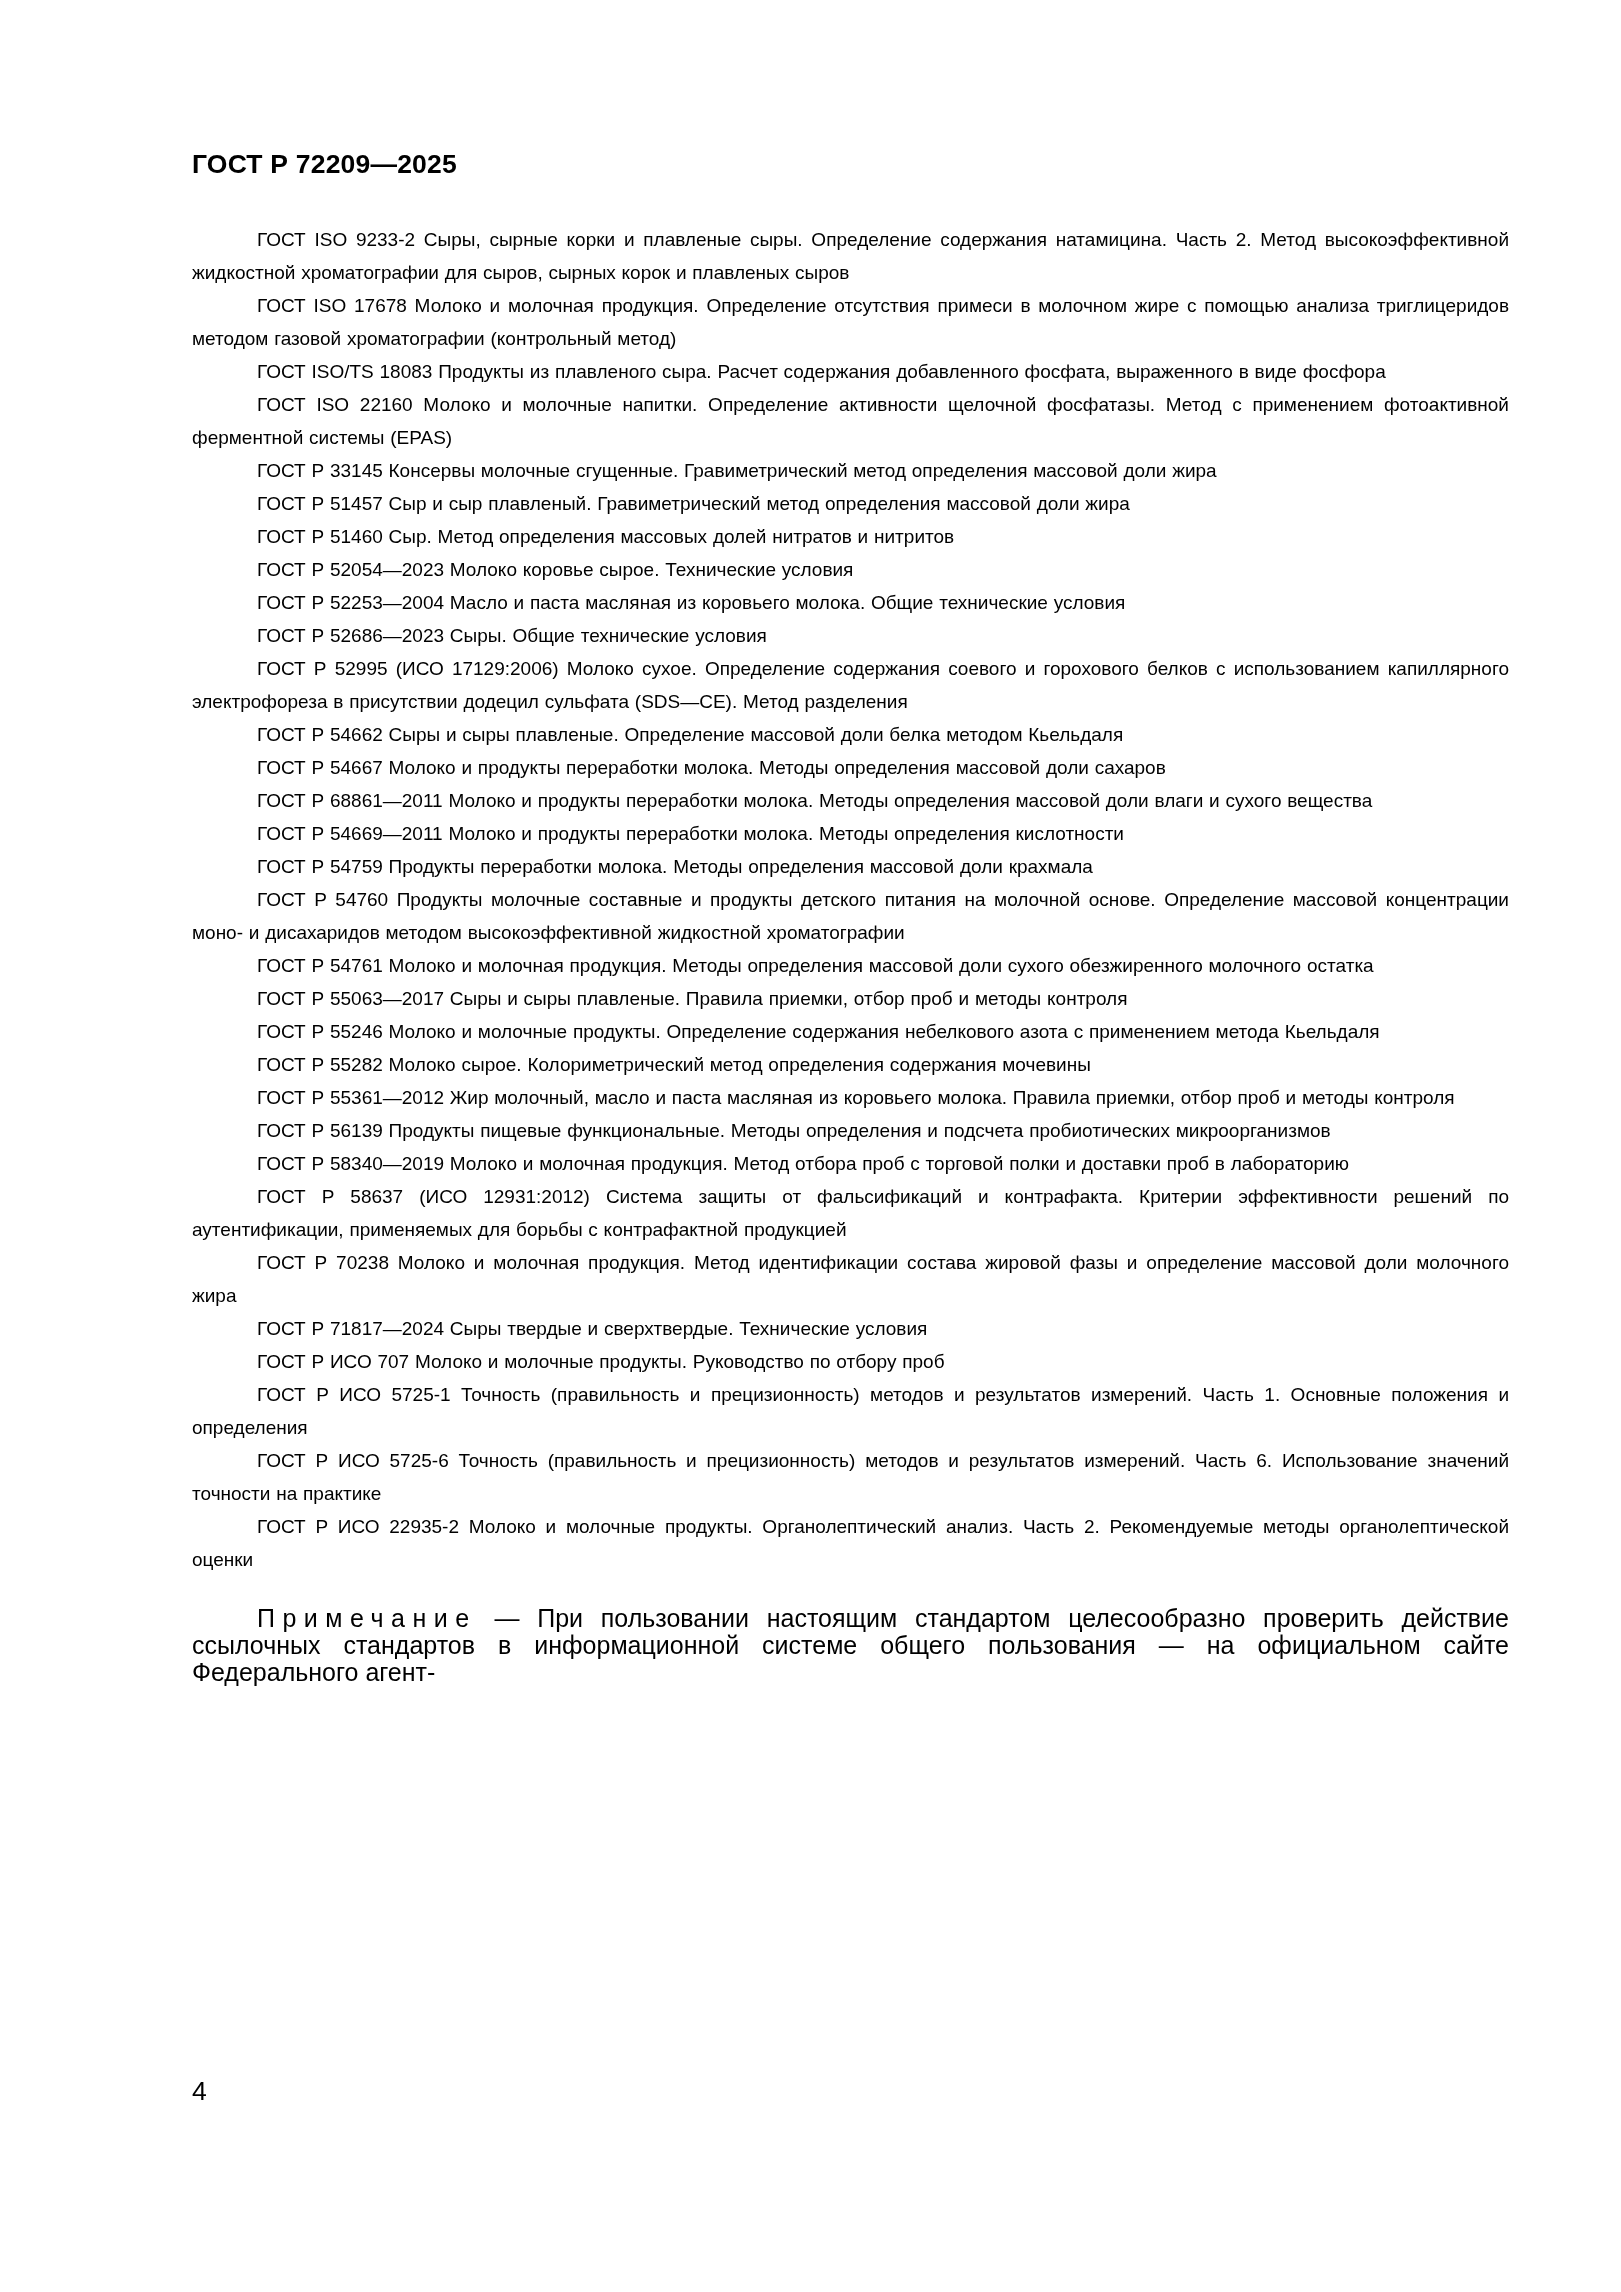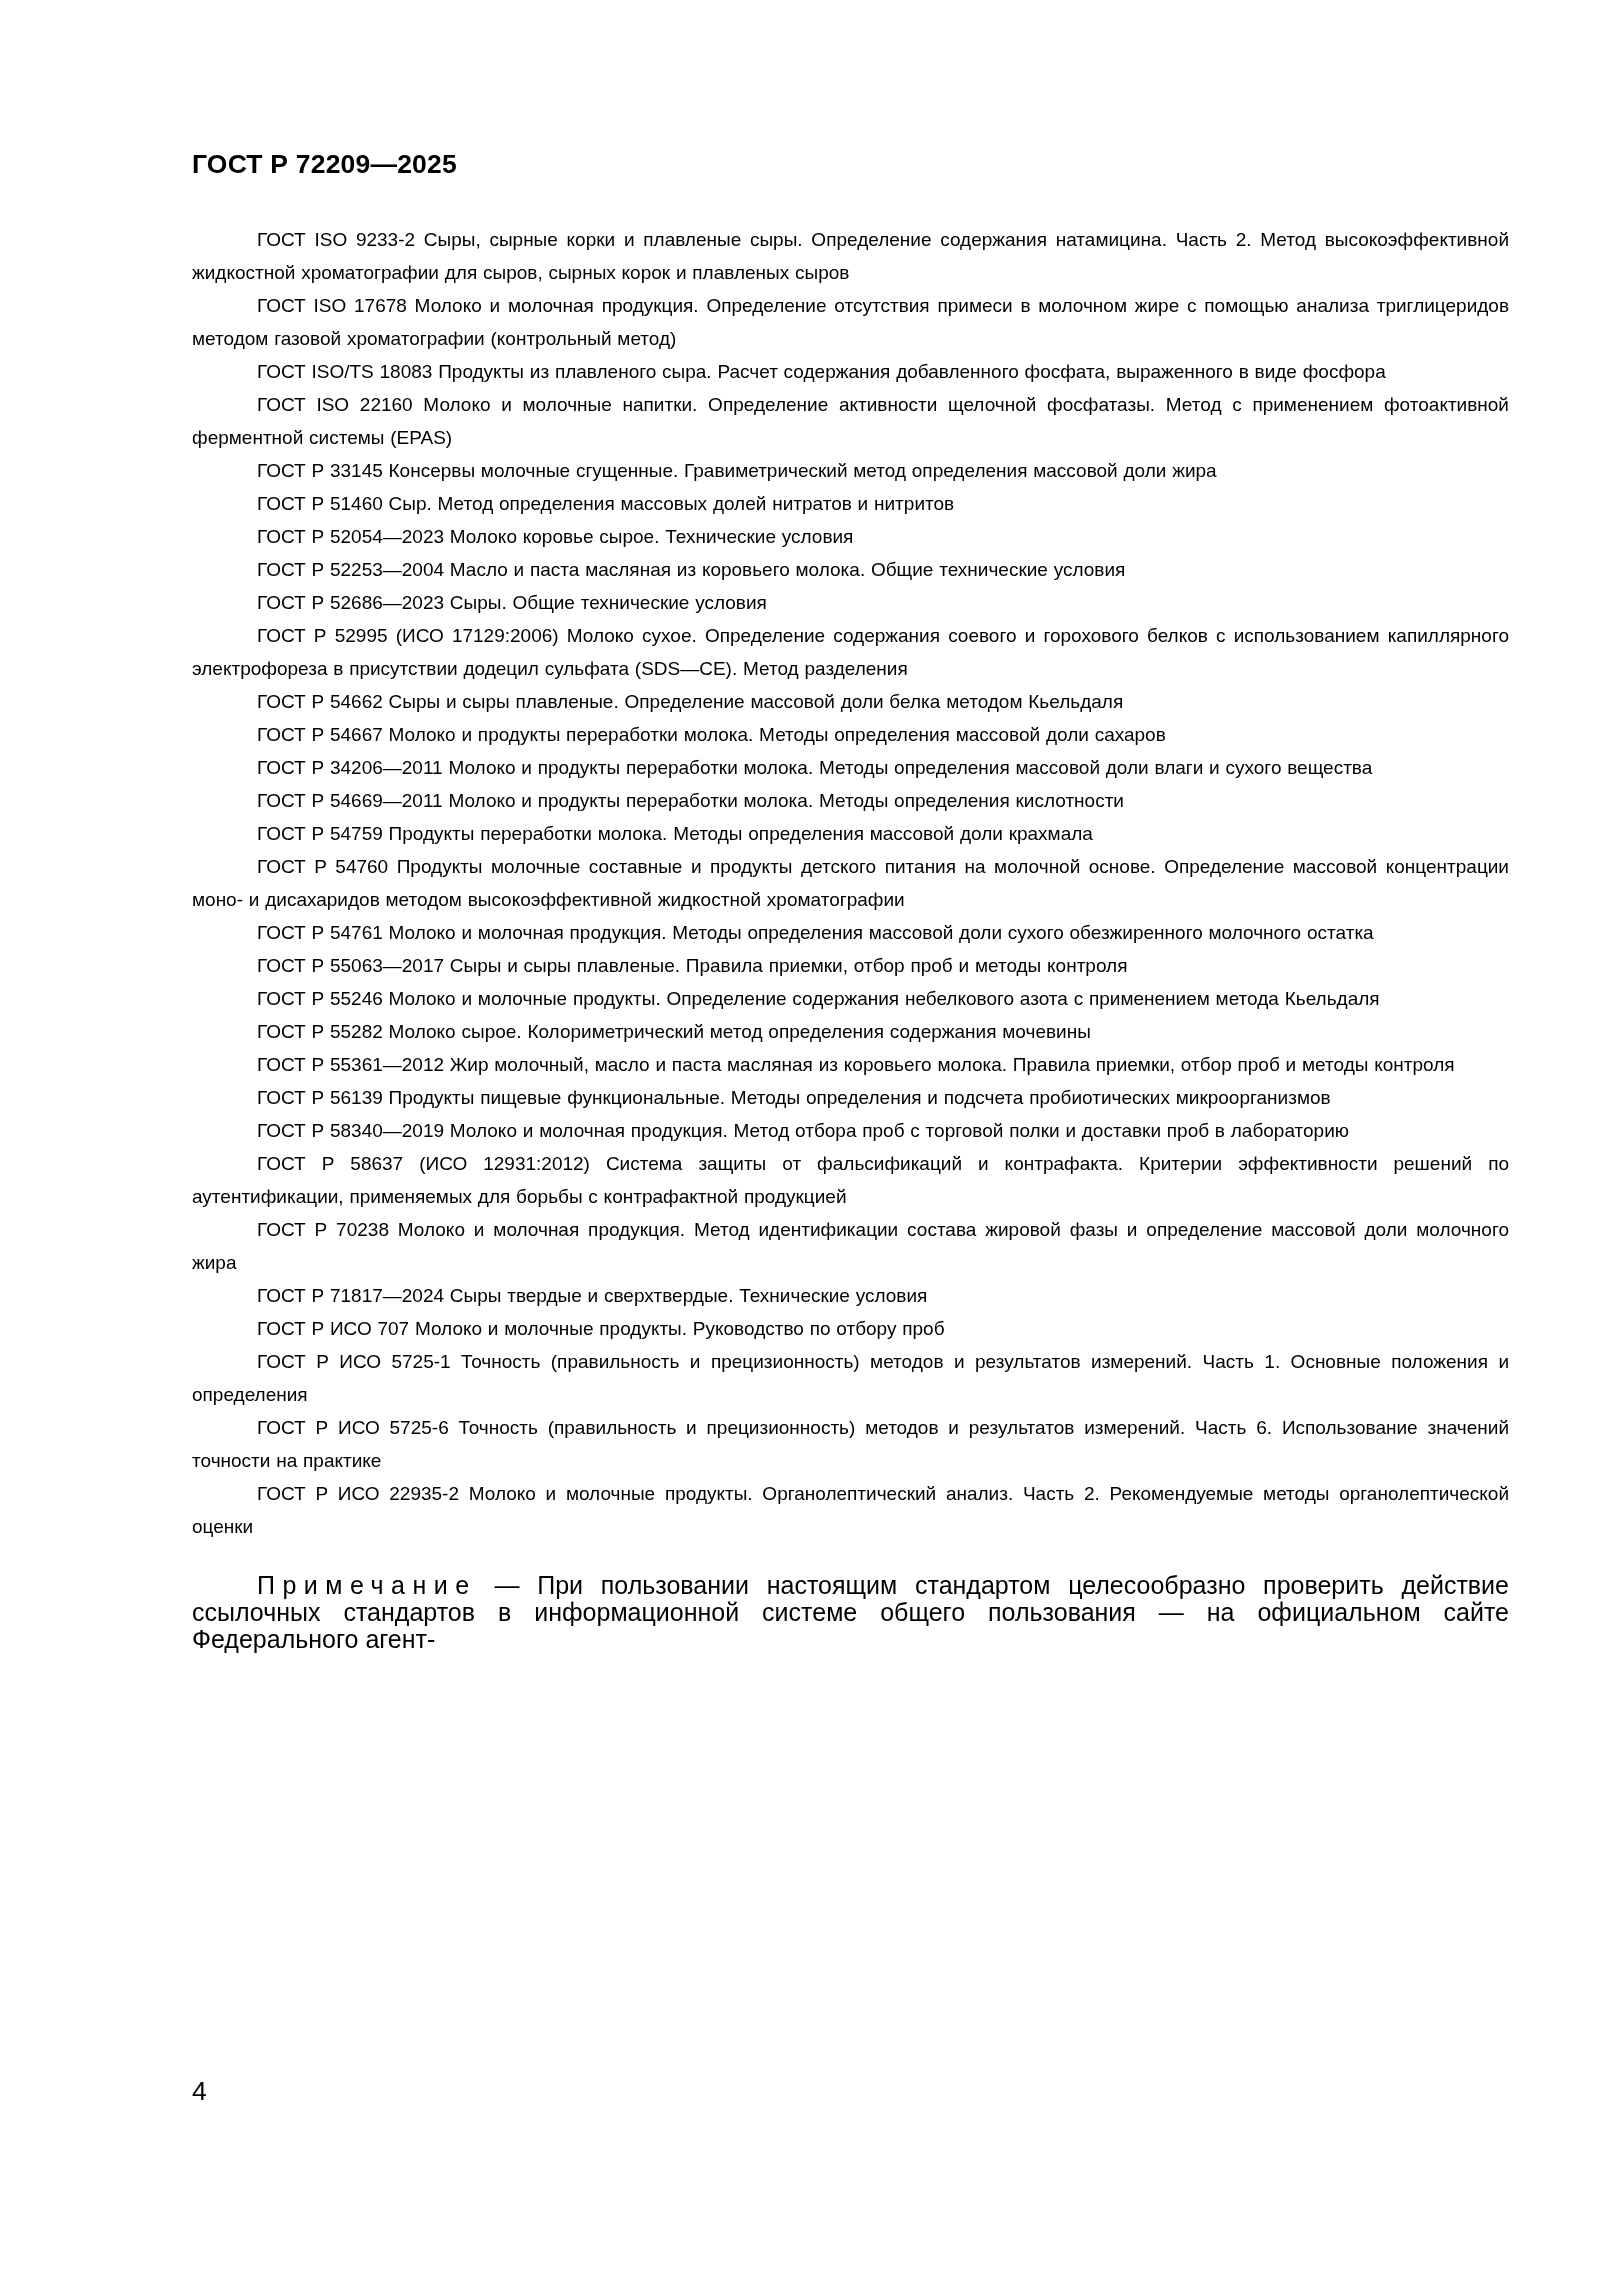--- a/index.html
+++ b/index.html
@@ -58,28 +58,29 @@
 
     <div class="doc-header">ГОСТ Р 72209—2025</div>
 
     <div>
 
     <p class="ref">ГОСТ ISO 9233-2 Сыры, сырные корки и плавленые сыры. Определение содержания натамицина. Часть 2. Метод высокоэффективной жидкостной хроматографии для сыров, сырных корок и плавленых сыров</p>
         <p class="ref">ГОСТ ISO 17678 Молоко и молочная продукция. Определение отсутствия примеси в молочном жире с помощью анализа триглицеридов методом газовой хроматографии (контрольный метод)</p>
         <p class="ref">ГОСТ ISO/TS 18083 Продукты из плавленого сыра. Расчет содержания добавленного фосфата, выраженного в виде фосфора</p>
         <p class="ref">ГОСТ ISO 22160 Молоко и молочные напитки. Определение активности щелочной фосфатазы. Метод с применением фотоактивной ферментной системы (EPAS)</p>
         <p class="ref">ГОСТ Р 33145 Консервы молочные сгущенные. Гравиметрический метод определения массовой доли жира</p>
+        <p class="ref">ГОСТ Р 51457 Сыр и сыр плавленый. Гравиметрический метод определения массовой доли жира</p>
         <p class="ref">ГОСТ Р 51460 Сыр. Метод определения массовых долей нитратов и нитритов</p>
         <p class="ref">ГОСТ Р 52054—2023 Молоко коровье сырое. Технические условия</p>
         <p class="ref">ГОСТ Р 52253—2004 Масло и паста масляная из коровьего молока. Общие технические условия</p>
         <p class="ref">ГОСТ Р 52686—2023 Сыры. Общие технические условия</p>
         <p class="ref">ГОСТ Р 52995 (ИСО 17129:2006) Молоко сухое. Определение содержания соевого и горохового белков с использованием капиллярного электрофореза в присутствии додецил сульфата (SDS—CE). Метод разделения</p>
         <p class="ref">ГОСТ Р 54662 Сыры и сыры плавленые. Определение массовой доли белка методом Кьельдаля</p>
         <p class="ref">ГОСТ Р 54667 Молоко и продукты переработки молока. Методы определения массовой доли сахаров</p>
-        <p class="ref">ГОСТ Р 34206—2011 Молоко и продукты переработки молока. Методы определения массовой доли влаги и сухого вещества</p>
+        <p class="ref">ГОСТ Р 68861—2011 Молоко и продукты переработки молока. Методы определения массовой доли влаги и сухого вещества</p>
         <p class="ref">ГОСТ Р 54669—2011 Молоко и продукты переработки молока. Методы определения кислотности</p>
         <p class="ref">ГОСТ Р 54759 Продукты переработки молока. Методы определения массовой доли крахмала</p>
         <p class="ref">ГОСТ Р 54760 Продукты молочные составные и продукты детского питания на молочной основе. Определение массовой концентрации моно- и дисахаридов методом высокоэффективной жидкостной хроматографии</p>
         <p class="ref">ГОСТ Р 54761 Молоко и молочная продукция. Методы определения массовой доли сухого обезжиренного молочного остатка</p>
         <p class="ref">ГОСТ Р 55063—2017 Сыры и сыры плавленые. Правила приемки, отбор проб и методы контроля</p>
         <p class="ref">ГОСТ Р 55246 Молоко и молочные продукты. Определение содержания небелкового азота с применением метода Кьельдаля</p>
         <p class="ref">ГОСТ Р 55282 Молоко сырое. Колориметрический метод определения содержания мочевины</p>
         <p class="ref">ГОСТ Р 55361—2012 Жир молочный, масло и паста масляная из коровьего молока. Правила приемки, отбор проб и методы контроля</p>
         <p class="ref">ГОСТ Р 56139 Продукты пищевые функциональные. Методы определения и подсчета пробиотических микроорганизмов</p>
         <p class="ref">ГОСТ Р 58340—2019 Молоко и молочная продукция. Метод отбора проб с торговой полки и доставки проб в лабораторию</p>

